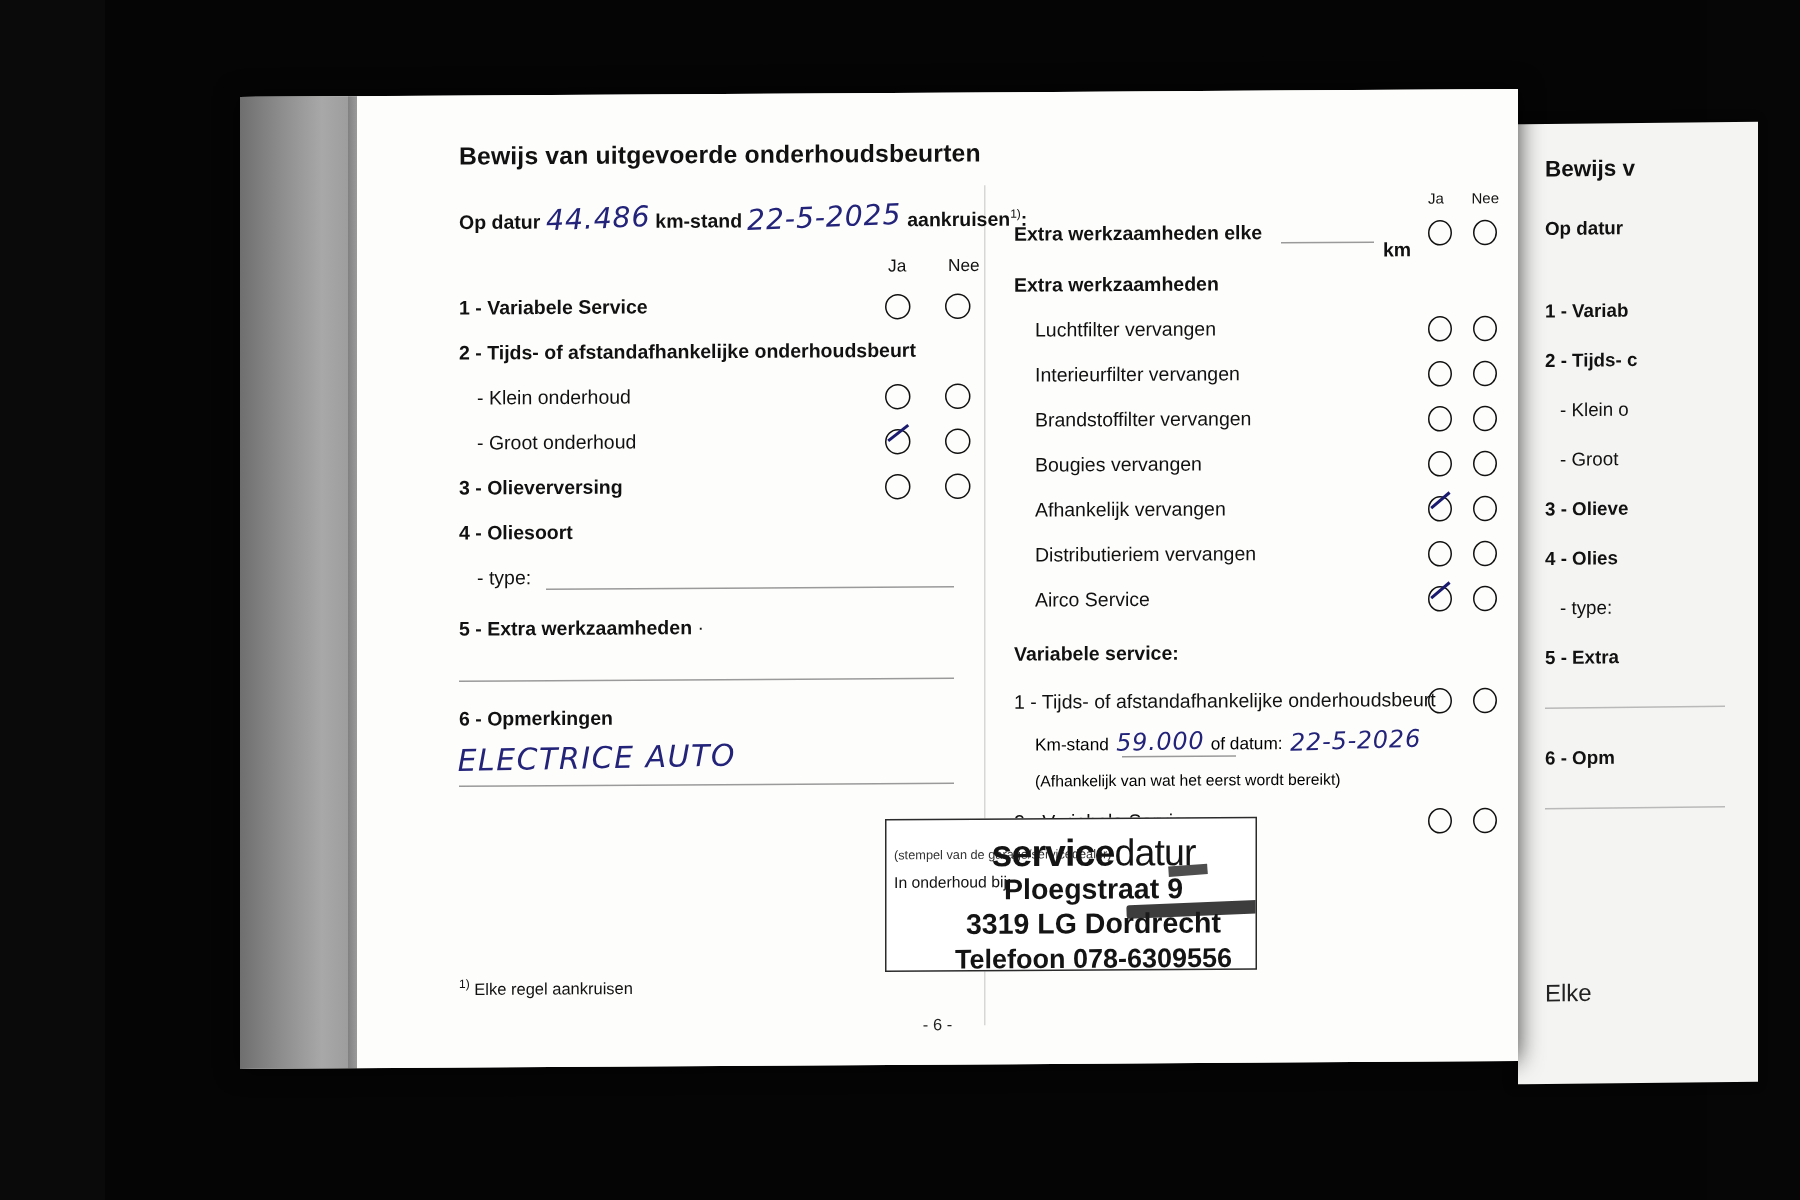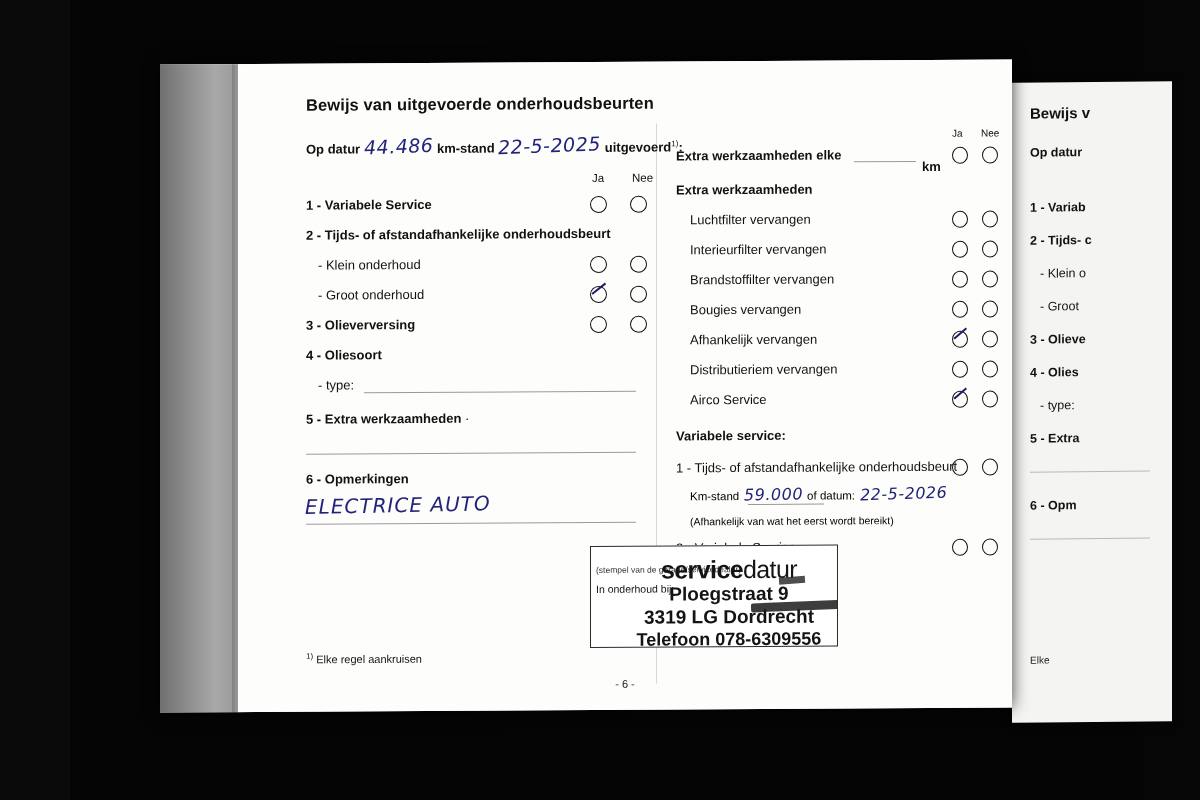--- a/index.html
+++ b/index.html
@@ -62,21 +62,21 @@
   }
   .page-right .rp-line.b { font-weight: bold; }
   .page-right .rp-line.ind { padding-left: 10px; }
   .page-right .rp-rule {
     width: 120px; height: 1px; background: #b9b9b9; margin: 26px 0;
   }
   .page-right .rp-foot {
     position: absolute;
     left: 18px;
     top: 572px;
-    font-size: 10px;
+    font-size: 16px;
     color: #222;
   }
 
   
   .page-main {
     position: absolute;
     left: 160px;
     top: 62px;
     width: 852px;
     height: 648px;
@@ -344,21 +344,21 @@
 
       <div class="col-divider"></div>
 
       <div class="col-left">
 
         <div class="row-date">
           <b>Op datur</b>
           <span class="hand hand-lg">44.486</span>
           <b>km-stand</b>
           <span class="hand hand-lg">22-5-2025</span>
-          <b>uitgevoerd</b><span class="sup">1)</span><b>:</b>
+          <b>aankruisen</b><span class="sup">1)</span><b>:</b>
         </div>
 
         <div style="position:relative;height:30px">
           <span class="jn-head ja" style="top:8px">Ja</span>
           <span class="jn-head nee" style="top:8px">Nee</span>
         </div>
 
         <div class="item bold">
           <span class="lbl"><span>1 - </span><span>Variabele Service</span></span>
           <span class="cb ja"></span>

